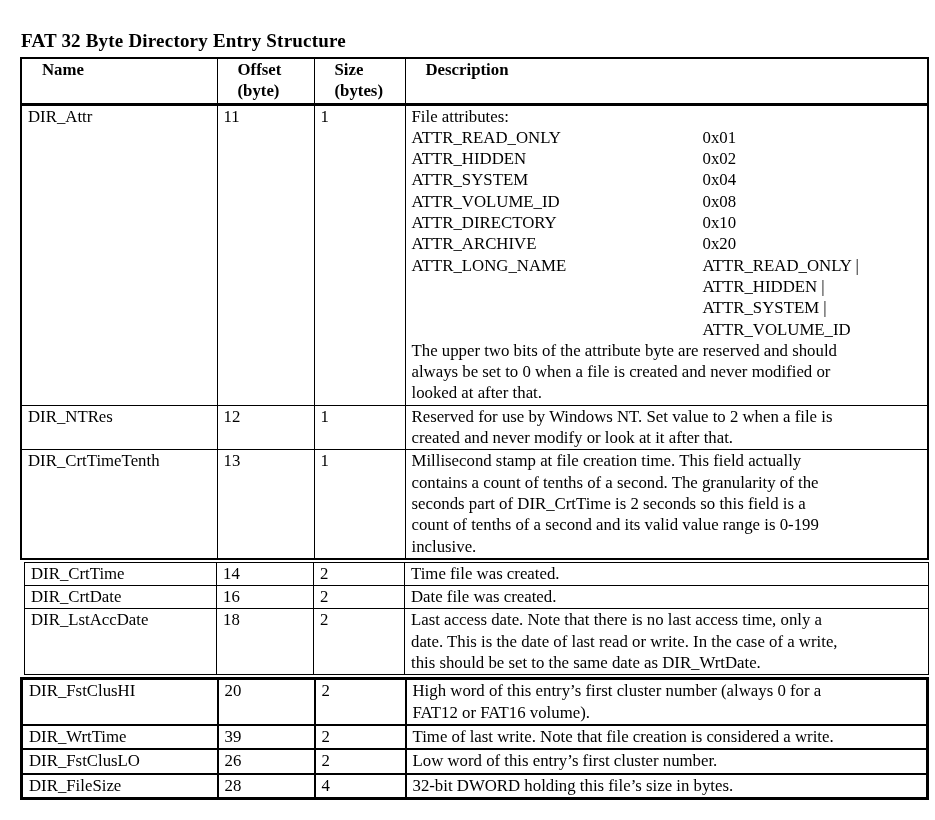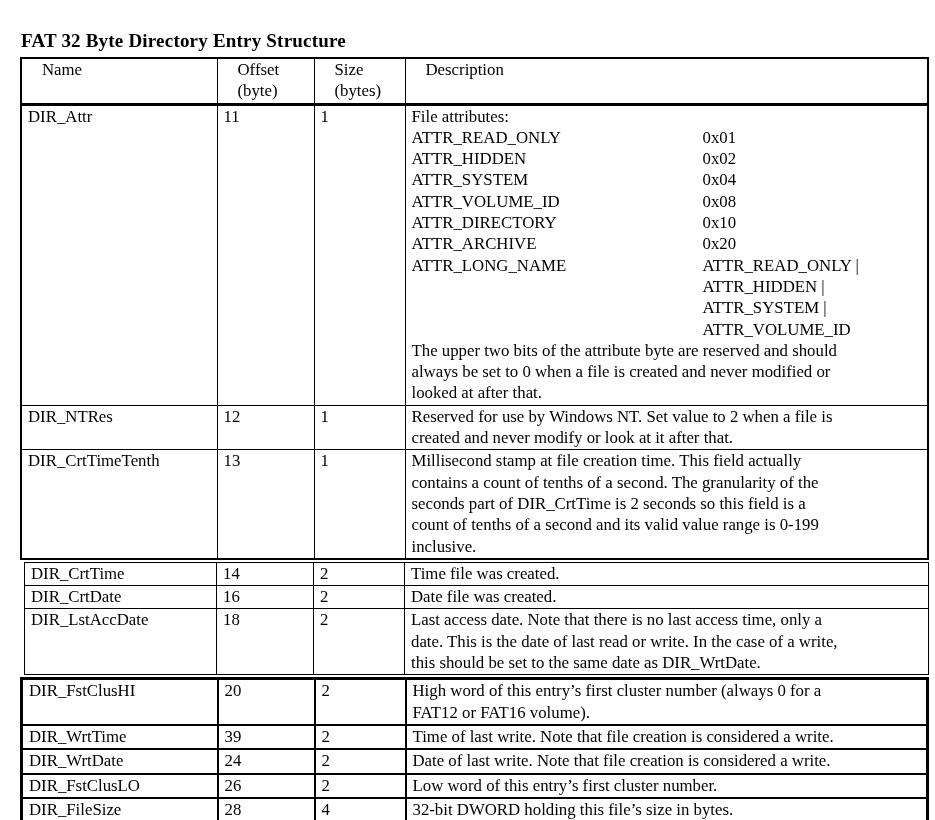--- a/index.html
+++ b/index.html
@@ -14,21 +14,21 @@
     font-size: 19px; font-weight: bold; letter-spacing: 0.2px;
     margin: 2px 0 5px 1px;
   }
   table { border-collapse: collapse; table-layout: fixed; }
   th, td {
     vertical-align: top; text-align: left;
     padding: 0 6px 1px 6px;
     font-size: 16.8px; line-height: 21.3px;
     overflow: hidden;
   }
-  th { font-weight: normal; padding-left: 20px; }
+  th { font-weight: bold; padding-left: 20px; }
   .pre { white-space: pre-line; }
 
   
   .seg1 { width: 909px; border: 2px solid #000; }
   .seg1 th, .seg1 td { border: 1px solid #000; }
   .seg1 th { border-bottom: 3px solid #000; height: 45px; }
 
   
   .seg2 { width: 905px; margin: 2px 0 2px 4px; border: 1px solid #a21caf; }
   .seg2 td { border: 1px solid #000; }
@@ -177,26 +177,20 @@
       <td class="pre">High word of this entry’s first cluster number (always 0 for a
 FAT12 or FAT16 volume).</td>
     </tr>
     <tr>
       <td>DIR_WrtTime</td>
       <td>39</td>
       <td>2</td>
       <td class="pre">Time of last write. Note that file creation is considered a write.</td>
     </tr>
     <tr>
-      <td>DIR_WrtDate</td>
-      <td>24</td>
-      <td>2</td>
-      <td class="pre">Date of last write. Note that file creation is considered a write.</td>
-    </tr>
-    <tr>
       <td>DIR_FstClusLO</td>
       <td>26</td>
       <td>2</td>
       <td class="pre">Low word of this entry’s first cluster number.</td>
     </tr>
     <tr>
       <td>DIR_FileSize</td>
       <td>28</td>
       <td>4</td>
       <td class="pre">32-bit DWORD holding this file’s size in bytes.</td>

